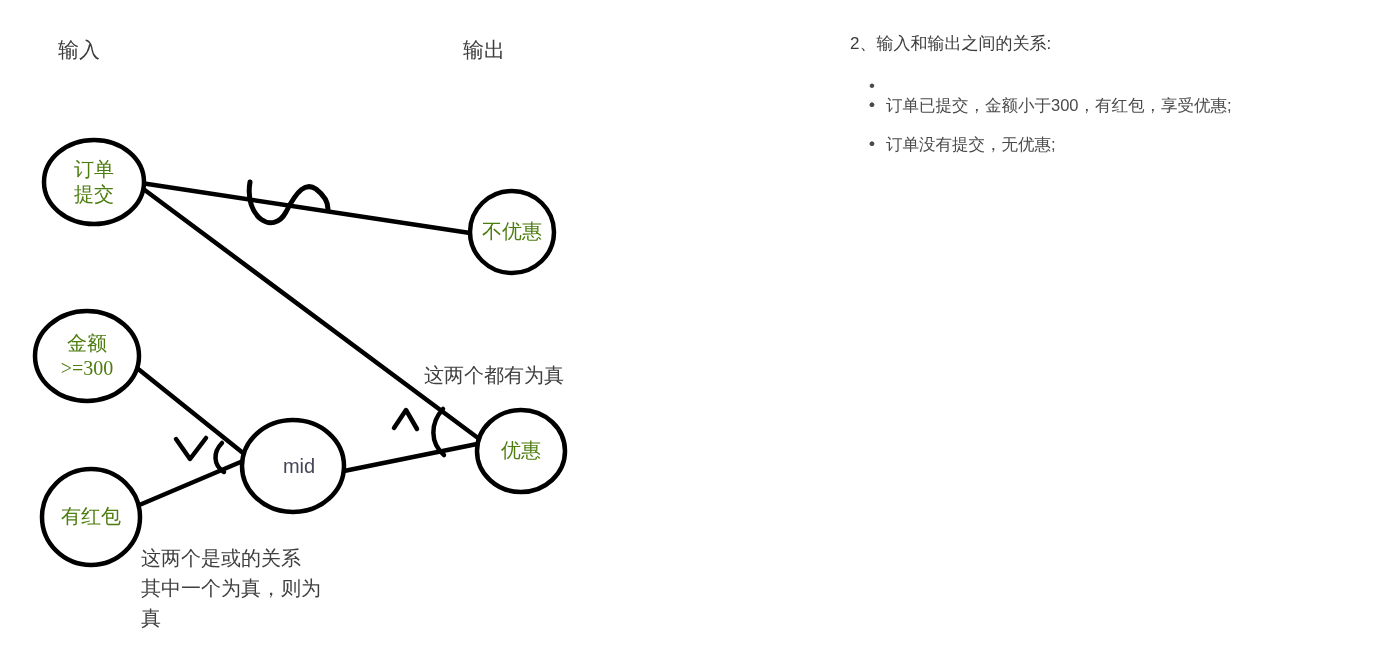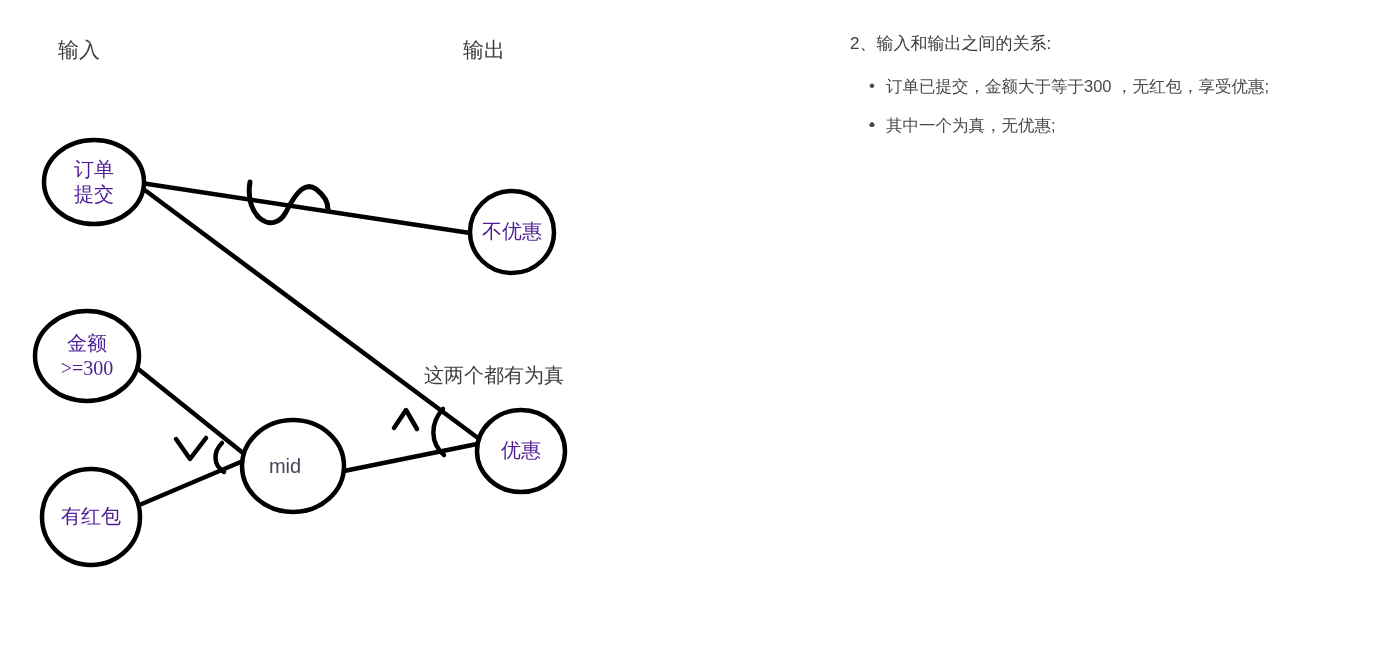--- a/index.html
+++ b/index.html
@@ -42,21 +42,21 @@
     text-align: center;
   }
   #header-input  { left: 58px;  top: 36px; }
   #header-output { left: 463px; top: 36px; }
 
   .node-label {
     position: absolute;
     text-align: center;
     font-size: 20px;
     line-height: 25px;
-    color: #4c1d95;
+    color: #4d7c0f;
     white-space: pre;
     pointer-events: none;
     font-family: "Liberation Serif", "DejaVu Serif", serif;
   }
   .node-label.sans {
     font-family: "Liberation Sans", "DejaVu Sans", sans-serif;
     color: #46465a;
   }
 
   .annot {
@@ -165,43 +165,46 @@
   <div class="node-label" style="left:44px; top:157px; width:100px;">订单
 提交</div>
 
   <div class="node-label" style="left:462px; top:219px; width:100px;">不优惠</div>
 
   <div class="node-label" style="left:35px; top:331px; width:104px;text-align:center;">金额
 &gt;=300</div>
 
   <div class="node-label" style="left:42px; top:504px; width:98px;">有红包</div>
 
-  <div class="node-label sans" style="left:235px; top:454px; width:100px;">mid</div>
+  <div class="node-label sans" style="left:249px; top:454px; width:100px;">mid</div>
 
   <div class="node-label" style="left:477px; top:438px; width:88px;">优惠</div>
 
   <div class="annot" id="annot-and">这两个都有为真</div>
 
+  <div class="annot" id="annot-or">这两个是或的关系
+其中一个为真，则为
+真</div>
 </div>
 
 <div id="text-panel">
   <div id="relations-heading">2、输入和输出之间的关系:</div>
 
   <ul id="relations-list">
     <li>
       <span class="bullet">•</span>
-      <span>订单已提交，金额大于等于300 ，无红包，享受优惠;</span>
-    </li>
-    <li>
-      <span class="bullet">•</span>
-    </li>
-    <li>
-      <span class="bullet">•</span>
-    </li>
-    <li>
-      <span class="bullet">•</span>
-    </li>
-    <li>
-      <span class="bullet">•</span>
-      <span>其中一个为真，无优惠;</span>
+    </li>
+    <li>
+      <span class="bullet">•</span>
+    </li>
+    <li>
+      <span class="bullet">•</span>
+      <span>订单已提交，金额小于300，有红包，享受优惠;</span>
+    </li>
+    <li>
+      <span class="bullet">•</span>
+    </li>
+    <li>
+      <span class="bullet">•</span>
+      <span>订单没有提交，无优惠;</span>
     </li>
   </ul>
 </div>
 
 </body></html>

